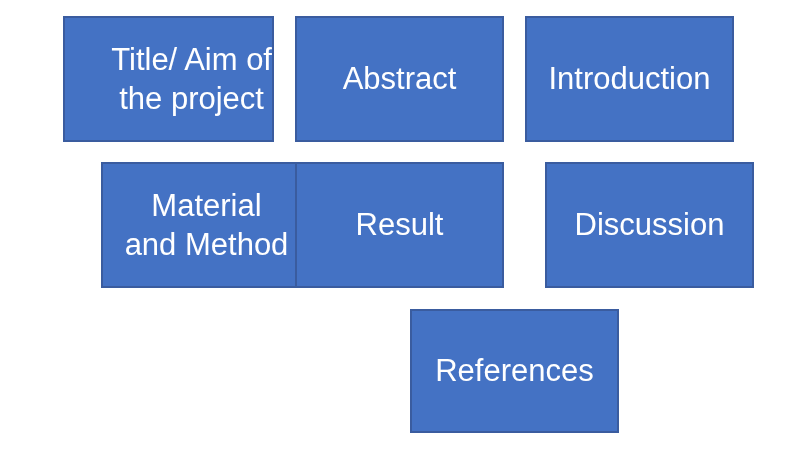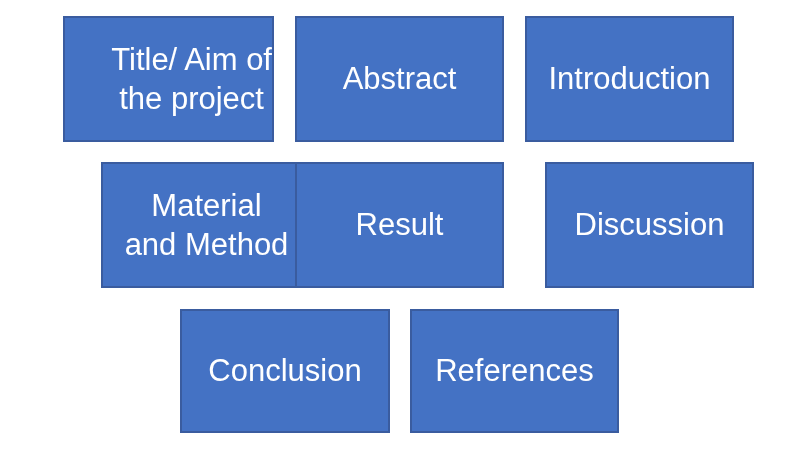--- a/index.html
+++ b/index.html
@@ -70,21 +70,18 @@
   </div>
 
   <div class="box pos5">
     <span class="box-label">Result</span>
   </div>
 
   <div class="box pos6">
     <span class="box-label">Discussion</span>
   </div>
 
-  <div class="box pos7">
-    <span class="box-label">Conclusion</span>
-  </div>
 
   <div class="box pos8">
     <span class="box-label">References</span>
   </div>
 
 </div>
 
 </body></html>

